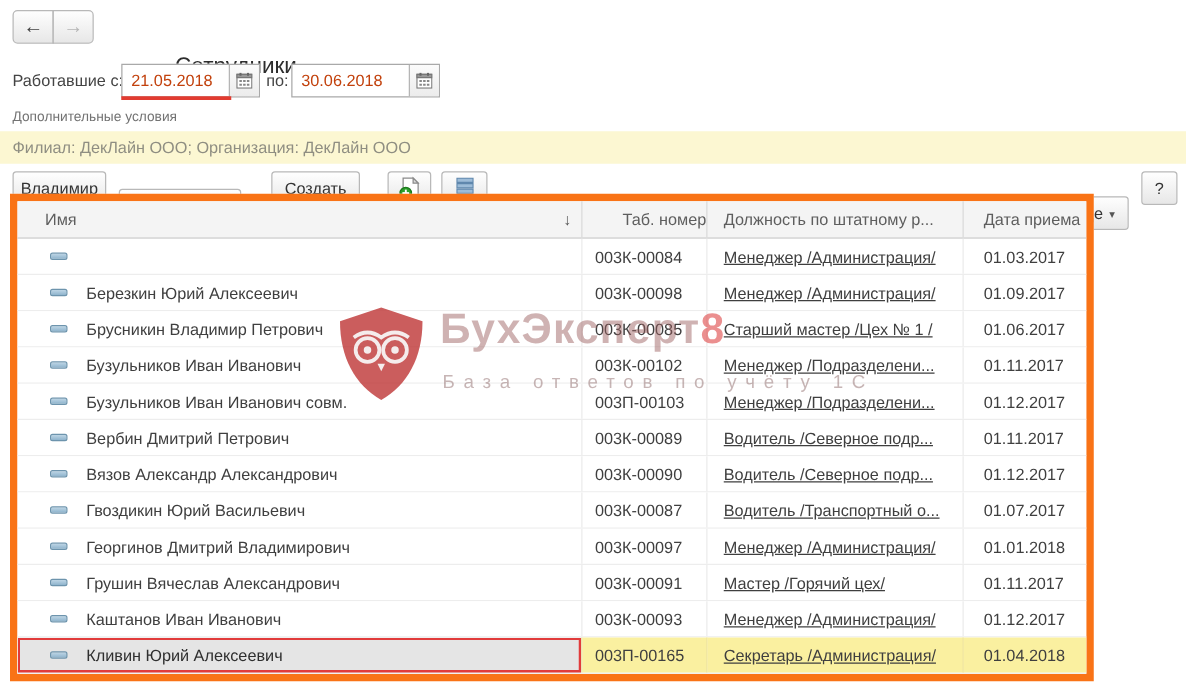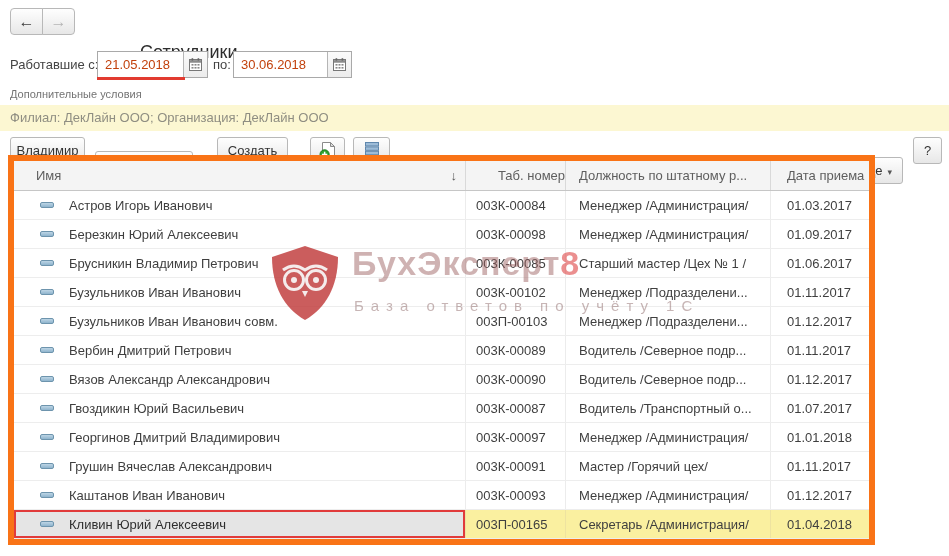--- a/index.html
+++ b/index.html
@@ -70,21 +70,21 @@
     display:grid;grid-template-columns:452px 100px 205px 1fr;
     height:29px;border-bottom:1px solid #ededed;box-sizing:border-box;background:#fff;
   }
   .td{
     display:flex;align-items:center;font-size:13px;color:#3f3f3f;
     border-right:1px solid #ececec;box-sizing:border-box;white-space:nowrap;overflow:hidden;
   }
   .td:last-child{border-right:none;}
   .td-name{padding-left:26px;gap:15px;}
   .td-tab{padding-left:10px;}
-  .td-pos{padding-left:13px;}
+  .td-pos{padding-left:13px;text-decoration:underline;}
   .td-date{padding-left:16px;}
   .emp-icon{
     width:14px;height:6px;border-radius:2px;flex:0 0 auto;
     background:linear-gradient(#bdd5e5,#8fb4cd);
     border:1px solid #6d94ad;box-sizing:border-box;
   }
   .trow.selected .td{background:#faf0a0;border-right-color:#eee3a0;}
   .trow.selected .td-name{
     background:#e5e5e5;box-shadow:inset 0 0 0 2px #e13b3b;color:#2f2f2f;
   }
@@ -209,21 +209,20 @@
       <span>Должность по штатному р...</span>
     </div>
     <div class="th th-date">
       <span>Дата приема</span>
     </div>
   </div>
   <div>
   <div class="trow">
     <div class="td td-name">
       <span class="emp-icon"></span>
-      <span>Астров Игорь Иванович</span>
     </div>
     <div class="td td-tab">003К-00084</div>
     <div class="td td-pos">Менеджер /Администрация/</div>
     <div class="td td-date">01.03.2017</div>
   </div>
 
   <div class="trow">
     <div class="td td-name">
       <span class="emp-icon"></span>
       <span>Березкин Юрий Алексеевич</span>

